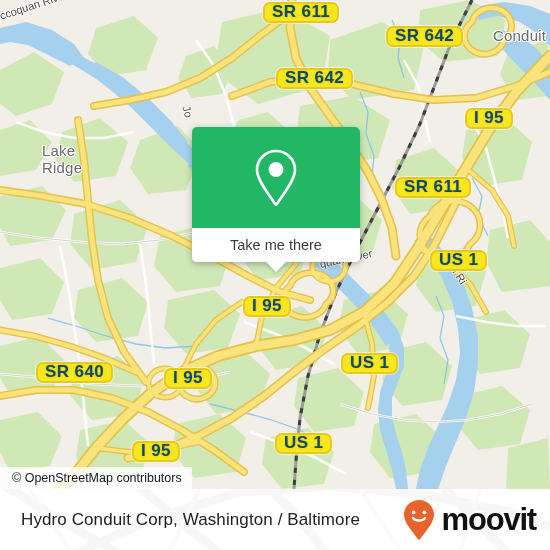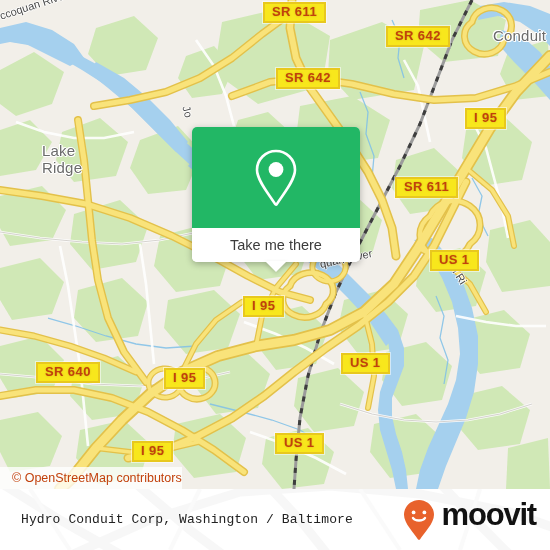--- a/index.html
+++ b/index.html
@@ -51,23 +51,23 @@
        1px 0 0 rgba(255,255,255,.9), -1px 0 0 rgba(255,255,255,.9),
        0 1px 0 rgba(255,255,255,.9), 0 -1px 0 rgba(255,255,255,.9);
     pointer-events: none;
   }
 
   
   .shield {
     position: absolute;
     background: #f8e71c;
     border: 2px solid #e8c81e;
-    border-radius: 0;
-    color: #c2410c;
-    font-size: 13px;
+    border-radius: 7px;
+    color: #0c4a6e;
+    font-size: 17px;
     font-weight: bold;
     letter-spacing: .4px;
     padding: 1px 7px 2px 7px;
     line-height: 14px;
     white-space: nowrap;
     text-shadow: 0 0 2px rgba(120,100,0,.35);
     box-shadow: 0 0 0 1px rgba(255,255,255,.5);
   }
 
   
@@ -112,25 +112,25 @@
     border-top: 11px solid #ffffff;
     filter: drop-shadow(0 2px 2px rgba(0,0,0,.16));
   }
 
   
   #attribution {
     position: absolute;
     left: 0;
     bottom: 0;
     height: 22px;
-    padding: 0 0 0 12px;
+    padding: 0 10px 0 12px;
     display: flex;
     align-items: center;
     background: rgba(255,255,255,.78);
-    color: #c2410c;
+    color: #0f172a;
     font-size: 12.5px;
     white-space: nowrap;
   }
 
   
   #footer {
     position: absolute;
     left: 0;
     top: 489px;
     width: 550px;
@@ -149,27 +149,27 @@
     left: 0; top: 0;
     width: 550px; height: 61px;
     display: flex;
     align-items: center;
     justify-content: space-between;
     padding: 0 14px 0 21px;
     box-sizing: border-box;
   }
   #footer-title {
     color: #222222;
-    font-size: 13px;
+    font-size: 17px;
     letter-spacing: .1px;
     white-space: nowrap;
-    font-family: Liberation Mono, monospace;
   }
   #brand {
     display: flex;
+    align-items: center;
     gap: 6px;
   }
   #brand-wordmark {
     color: #111111;
     font-size: 31px;
     font-weight: bold;
     letter-spacing: -1.2px;
     line-height: 1;
   }
 </style>

